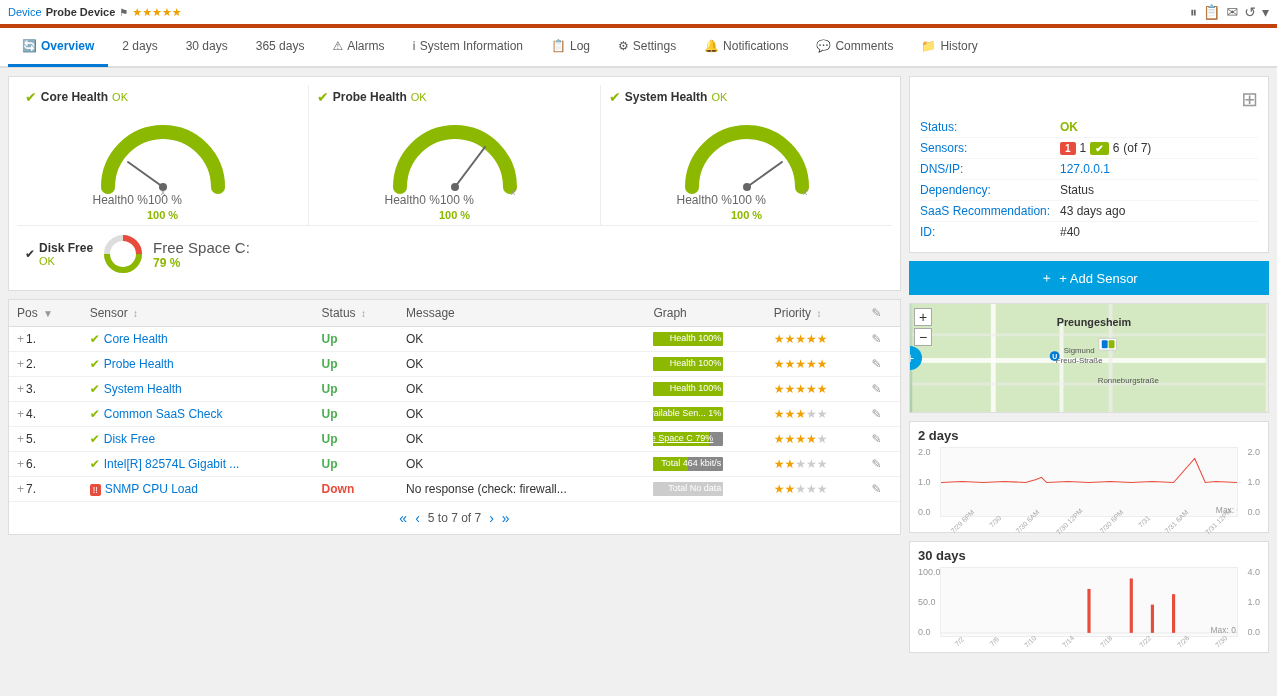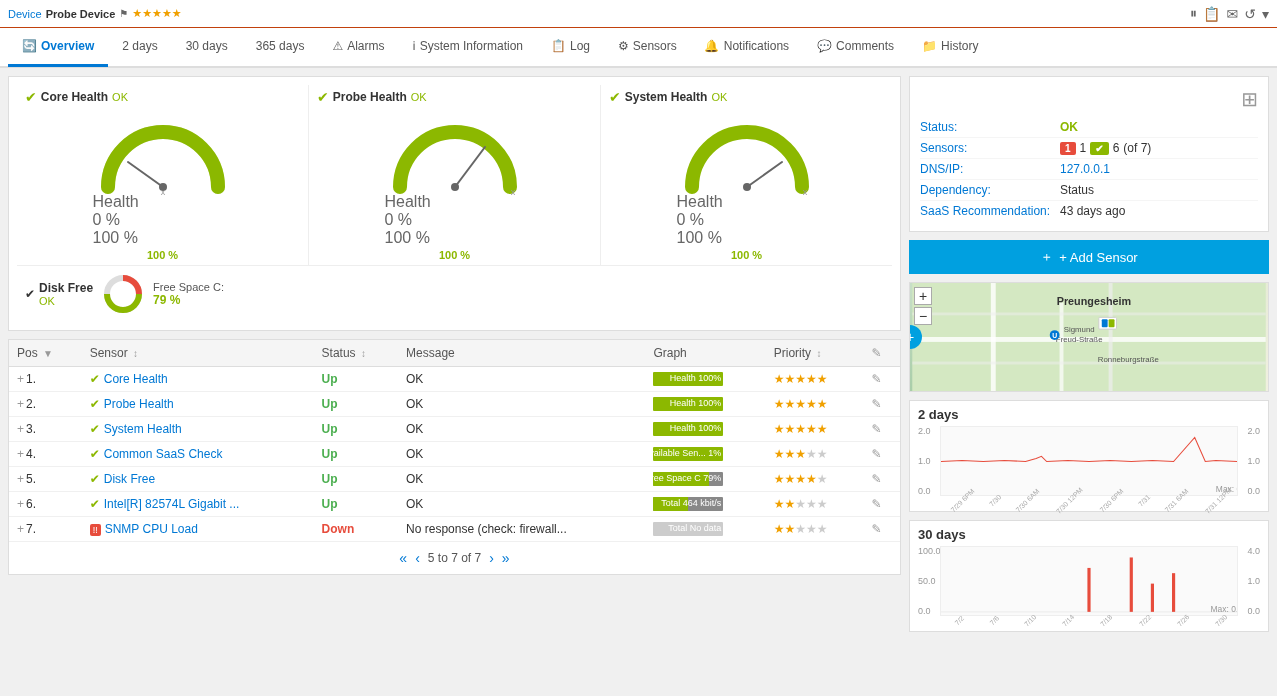--- a/index.html
+++ b/index.html
@@ -1,21 +1,21 @@
 <!DOCTYPE html>
 <html><head>
   <meta charset="utf-8">
   <style>
     * { box-sizing: border-box; margin: 0; padding: 0; }
     body { font-family: Arial, sans-serif; font-size: 12px; background: #f0f0f0; color: #333; }
 
     
     .top-bar {
       background: #fff;
-      border-bottom: 1px solid #c2410c;
+      border-bottom: 4px solid #c2410c;
       padding: 4px 8px;
       display: flex;
       align-items: center;
       justify-content: space-between;
       height: 28px;
     }
     .top-bar-left { display: flex; align-items: center; gap: 4px; }
     .device-label { color: #0078d4; font-size: 11px; }
     .device-name { font-size: 11px; font-weight: bold; }
     .device-icon { font-size: 10px; color: #666; }
@@ -92,24 +92,23 @@
     .gauge-header .status { color: #8cb800; font-size: 11px; }
     .gauge-canvas {
       width: 140px;
       height: 90px;
       position: relative;
     }
     .gauge-labels {
       display: flex;
       justify-content: flex-start;
       width: 140px;
-      font-size: 16px;
+      font-size: 12px;
       color: #666;
       margin-top: -4px;
-      flex-direction: column;
     }
     .gauge-value {
       font-size: 11px;
       font-weight: bold;
       color: #8cb800;
       margin-top: 2px;
     }
 
     
     .disk-free-section {
@@ -302,21 +301,21 @@
   <div class="nav-tab">
     <span>ℹ</span>
     <span>System Information</span>
   </div>
   <div class="nav-tab">
     <span>📋</span>
     <span>Log</span>
   </div>
   <div class="nav-tab">
     <span>⚙</span>
-    <span>Sensors</span>
+    <span>Settings</span>
   </div>
   <div class="nav-tab">
     <span>🔔</span>
     <span>Notifications</span>
   </div>
   <div class="nav-tab">
     <span>💬</span>
     <span>Comments</span>
   </div>
   <div class="nav-tab">
@@ -409,21 +408,21 @@
           </div>
         </div>
         <div class="disk-gauge-small">
           <svg width="44" height="44" viewBox="0 0 44 44">
             <circle cx="22" cy="22" r="16" fill="none" stroke="#ddd" stroke-width="6"></circle>
             <circle cx="22" cy="22" r="16" fill="none" stroke="#e74c3c" stroke-width="6" stroke-dasharray="50 100" stroke-dashoffset="25" transform="rotate(-90 22 22)"></circle>
             <circle cx="22" cy="22" r="16" fill="none" stroke="#8cb800" stroke-width="6" stroke-dasharray="50 100" stroke-dashoffset="-25" transform="rotate(-90 22 22)"></circle>
           </svg>
         </div>
         <div>
-          <div style="font-size:11px;color:#555;">Free Space C:</div>
+          <div style="font-size:15px;color:#555;">Free Space C:</div>
           <div style="font-size:12px;font-weight:bold;color:#8cb800;">79 %</div>
         </div>
       </div>
     </div>
 
     <div class="sensor-table-section">
       <table class="sensor-table">
         <thead>
           <tr class="table-header-row">
             <th>Pos <span class="sort-icon">▼</span></th>
@@ -512,21 +511,21 @@
               <td><span style="color:#999;margin-right:2px;">+</span>5.</td>
               <td><span style="color:#8cb800;margin-right:4px;">✔</span><a class="sensor-link">Disk Free</a></td>
               <td><span class="status-up">Up</span></td>
               <td>OK</td>
               <td>
                 <div class="graph-bar">
     <div style="position:relative;">
       <div style="background:#888;height:14px;width:70px;border-radius:1px;overflow:hidden;">
         <div style="background:#8cb800;height:100%;width:79%;"></div>
       </div>
-      <span style="position:absolute;top:1px;right:2px;font-size:9px;color:#fff;white-space:nowrap;">Free Space C 79%</span>
+      <span style="position:absolute;top:1px;right:10px;font-size:9px;color:#fff;white-space:nowrap;text-decoration:underline;">Free Space C 79%</span>
     </div>
   </div>
               </td>
               <td><span style="color:#f0a000;">★</span><span style="color:#f0a000;">★</span><span style="color:#f0a000;">★</span><span style="color:#f0a000;">★</span><span style="color:#ccc;">★</span></td>
               <td><span class="edit-icon">✎</span></td>
             </tr>
             <tr>
               <td><span style="color:#999;margin-right:2px;">+</span>6.</td>
               <td><span style="color:#8cb800;margin-right:4px;">✔</span><a class="sensor-link">Intel[R] 82574L Gigabit ...</a></td>
               <td><span class="status-up">Up</span></td>
@@ -602,20 +601,24 @@
         <span class="info-value link">127.0.0.1</span>
       </div>
       <div class="info-row">
         <span class="info-label">Dependency:</span>
         <span class="info-value">Status</span>
       </div>
       <div class="info-row">
         <span class="info-label">SaaS Recommendation:</span>
         <span class="info-value">43 days ago</span>
       </div>
+      <div class="info-row">
+        <span class="info-label">ID:</span>
+        <span class="info-value">#40</span>
+      </div>
     </div>
 
     <button class="add-sensor-btn">
       <span>＋</span>
       <span>+ Add Sensor</span>
     </button>
 
     <div class="map-section">
       <div class="map-placeholder">
 

